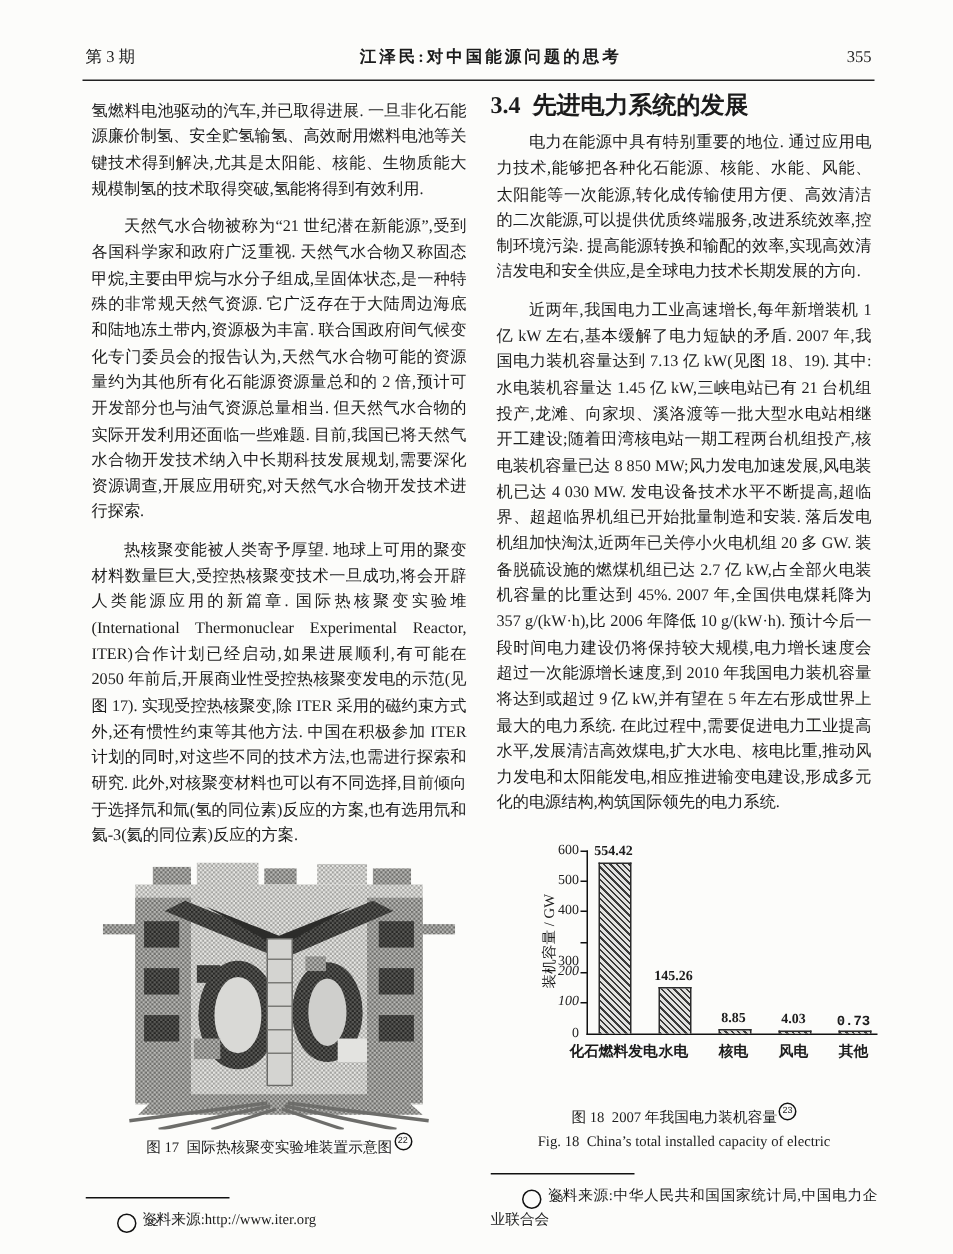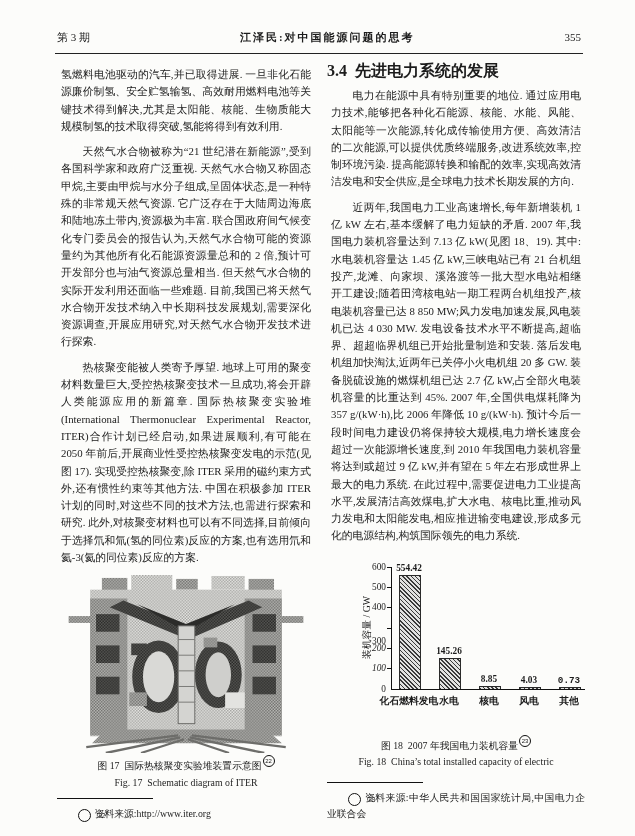--- a/index.html
+++ b/index.html
@@ -162,21 +162,20 @@
           <polygon points="38,158 202,158 218,172 24,172" fill="url(#dMid)"></polygon>
 
           <line x1="112" y1="164" x2="18" y2="176" stroke="#6d6d6a" stroke-width="2.4"></line>
           <line x1="114" y1="166" x2="38" y2="182" stroke="#6d6d6a" stroke-width="2.4"></line>
           <line x1="118" y1="168" x2="74" y2="182" stroke="#6d6d6a" stroke-width="2.2"></line>
           <line x1="126" y1="164" x2="222" y2="176" stroke="#6d6d6a" stroke-width="2.4"></line>
           <line x1="124" y1="166" x2="200" y2="182" stroke="#6d6d6a" stroke-width="2.4"></line>
           <line x1="122" y1="168" x2="164" y2="182" stroke="#6d6d6a" stroke-width="2.2"></line>
         </svg>
         <div class="caption"><span>图 17  国际热核聚变实验堆装置示意图</span><span class="circ">22</span></div>
-        <div class="caption" style="margin-top:0;">Fig. 17  Schematic diagram of ITER</div>
       </div>
 
       <div class="footnote-block">
         <div class="footnote-rule"></div>
         <p class="footnote-text"><span class="circ inline">22</span><span>资料来源:http://www.iter.org</span></p>
       </div>
     </div>
 
     <div class="col">
       <h3 class="section-heading">3.4  先进电力系统的发展</h3>

